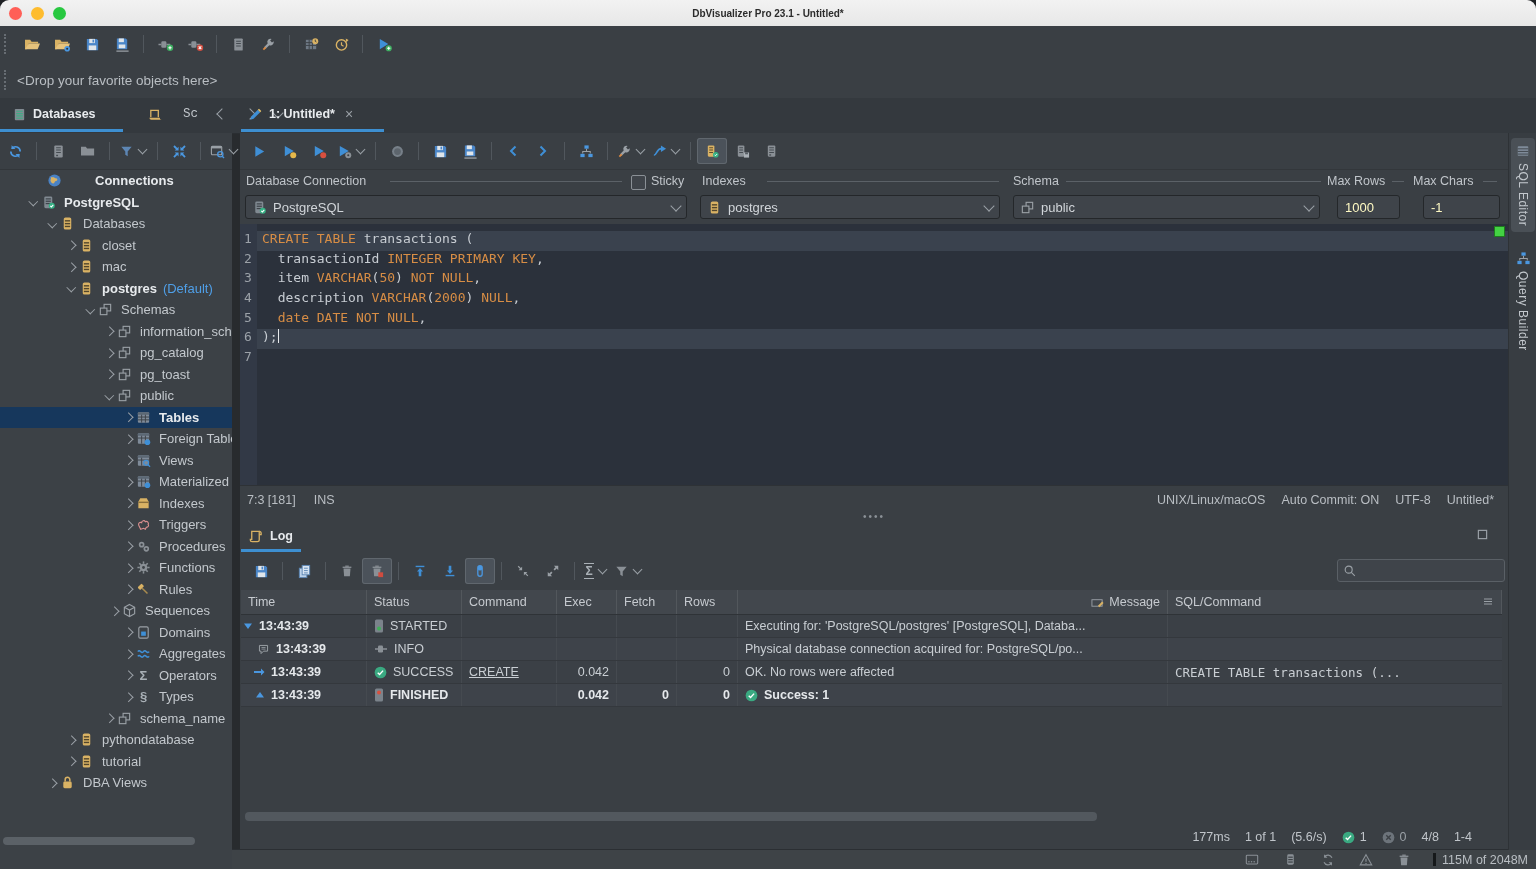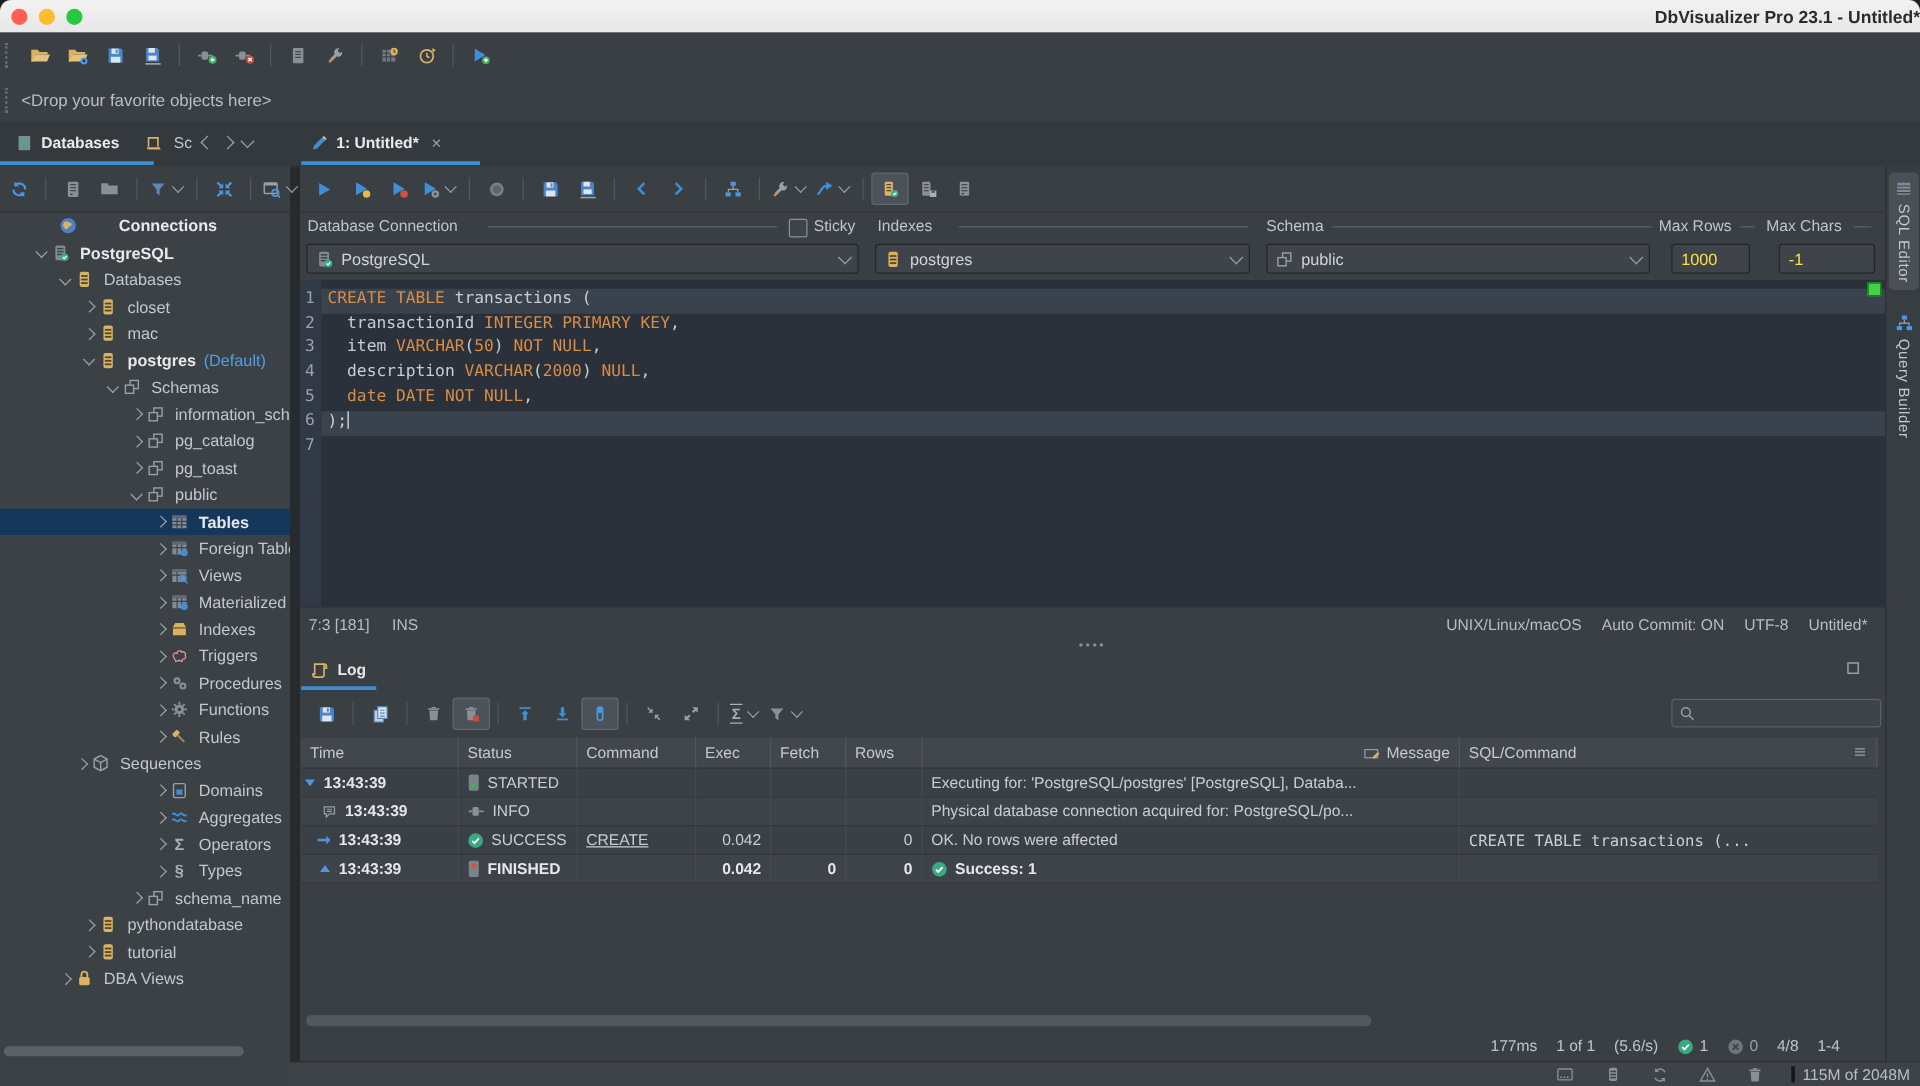--- a/index.html
+++ b/index.html
@@ -3,21 +3,21 @@
 <meta charset="utf-8">
 <style>
   html,body{margin:0;padding:0;background:#1e2124;}
   .win{position:relative;width:1536px;height:869px;overflow:hidden;background:#282b2e;
        font-family:"Liberation Sans",sans-serif;border-radius:9px 9px 0 0;}
   
   .titlebar{position:absolute;left:0;top:0;right:0;height:26px;background:linear-gradient(#f2f2f2,#e7e7e7);
             border-bottom:1px solid #c8c8c8;display:flex;align-items:center;}
   .lights{display:flex;gap:9px;margin-left:9px;}
   .light{width:13px;height:13px;border-radius:50%;}
-  .title{position:absolute;left:0;right:0;text-align:right;font-size:14px;font-weight:bold;color:#2b2b2b;}
+  .title{position:absolute;left:0;right:0;text-align:center;font-size:10px;font-weight:bold;color:#2b2b2b;}
   
   .bar{position:absolute;display:flex;align-items:center;background:#3a3f44;}
   .grip{width:3px;height:20px;border-left:2px dotted #676d73;margin:0 8px 0 4px;flex:none;}
   .tbtn{display:inline-flex;align-items:center;justify-content:center;height:26px;min-width:24px;
         padding:0 3px;border-radius:3px;flex:none;}
   .tbtn.toggled{background:#4b525a;box-shadow:inset 0 0 0 1px #60676e;}
   .tsep{width:1px;height:18px;background:#51575d;margin:0 6px;flex:none;}
   .icn{display:inline-flex;align-items:center;justify-content:center;line-height:0;}
   .tg{color:#a9b0b6;font-size:13px;font-weight:bold;line-height:1;}
   .dchev{width:6px;height:6px;border-right:1.5px solid #9aa0a6;border-bottom:1.5px solid #9aa0a6;
@@ -47,21 +47,21 @@
   .hscroll{position:absolute;height:8px;border-radius:4px;background:#5b6167;}
   
   .main{position:absolute;left:240px;top:133px;width:1268px;bottom:0;background:#3a3f44;}
   .etoolbar{left:0;top:0;width:100%;height:36px;border-bottom:1px solid #33373b;}
   .connlbl{position:absolute;font-size:12.5px;color:#c0c5ca;top:41px;white-space:nowrap;}
   .connline{position:absolute;top:48px;height:1px;background:#5b6167;}
   .combo{position:absolute;top:62px;height:24px;background:#3f444a;border:1px solid #24272a;border-radius:3px;
          display:flex;align-items:center;font-size:13px;color:#d1d5d9;box-sizing:border-box;padding:0 6px;gap:6px;}
   .combo .cch{margin-left:auto;}
   .numin{position:absolute;top:62px;height:24px;background:#3f444a;border:1px solid #24272a;border-radius:3px;
-         box-sizing:border-box;display:flex;align-items:center;padding:0 7px;font-size:13px;color:#fde047;}
+         box-sizing:border-box;display:flex;align-items:center;padding:0 7px;font-size:13px;color:#fef9c3;}
   .cbx{position:absolute;top:42px;width:13px;height:13px;border:1.4px solid #8a9096;border-radius:2px;background:#3f444a;}
   
   .editor{position:absolute;left:0;top:91px;width:100%;height:261px;background:#2b313b;display:flex;}
   .gutter{width:17px;background:#323946;padding-top:7px;flex:none;}
   .gnum{height:19.7px;line-height:19.7px;font:13px "DejaVu Sans Mono",monospace;color:#9ba1a8;padding-left:4px;}
   .codecol{flex:1;padding-top:7px;}
   .codeline{height:19.7px;line-height:19.7px;white-space:pre;font:13px "DejaVu Sans Mono",monospace;color:#c8cdd3;padding-left:5px;}
   .codeline.hl{background:#3a424e;}
   .k{color:#d78d45;}
   .cursor{display:inline-block;width:1.5px;height:14px;background:#e8eaec;vertical-align:-2px;}
@@ -242,21 +242,21 @@
     <div class="tab" style="left:12px;">
       <span class="icn">
           <svg viewBox="0 0 16 16" width="15" height="15">
             <rect x="3" y="2" width="10" height="12" rx="1" fill="#818a92"></rect>
             <path d="M4.5 4.5h7M4.5 7h7M4.5 9.5h7M4.5 12h7" stroke="#3fae85" stroke-width="1.2"></path>
           </svg>
         </span>
       <span class="tl">Databases</span>
     </div>
     <div class="underline" style="left:0;width:123px;"></div>
-    <div class="tab" style="left:116px;gap:8px;">
+    <div class="tab" style="left:148px;gap:20px;font-family:Liberation Mono, monospace;">
       <span class="icn">
           <svg viewBox="0 0 16 16" width="15" height="15">
             <path d="M3 11V3.5h8V11" fill="none" stroke="#d9b264" stroke-width="1.4"></path>
             <path d="M1.5 11.5h11a2 2 0 002 2h-11a2 2 0 01-2-2z" fill="#d9b264"></path>
           </svg>
         </span>
       <span>Sc</span>
       <span class="navchev l"></span>
       <span class="navchev r"></span>
       <span class="navchev d"></span>
@@ -609,21 +609,21 @@
           <span class="ticon">
             <svg viewBox="0 0 16 16" width="15" height="15">
               <g transform="rotate(-45 8 8)">
                 <rect x="5" y="2" width="6" height="4" rx="1" fill="#d9b264"></rect>
                 <rect x="7.2" y="6" width="1.6" height="8" fill="#a98b4e"></rect>
               </g>
             </svg>
           </span>
           <span class="lbl">Rules</span>
         </div>
-        <div class="trow" style="padding-left: 59px;">
+        <div class="trow" style="padding-left: 108px;">
           <span class="chslot">
             <span class="ch right"></span>
           </span>
           <span class="ticon">
             <svg viewBox="0 0 16 16" width="15" height="15">
               <path d="M8 1.5l5.5 3v7l-5.5 3-5.5-3v-7z" fill="none" stroke="#9aa0a6" stroke-width="1.2"></path>
               <path d="M2.5 4.5L8 7.5l5.5-3M8 7.5v6.5" stroke="#9aa0a6" stroke-width="1.2" fill="none"></path>
             </svg>
           </span>
           <span class="lbl">Sequences</span>

